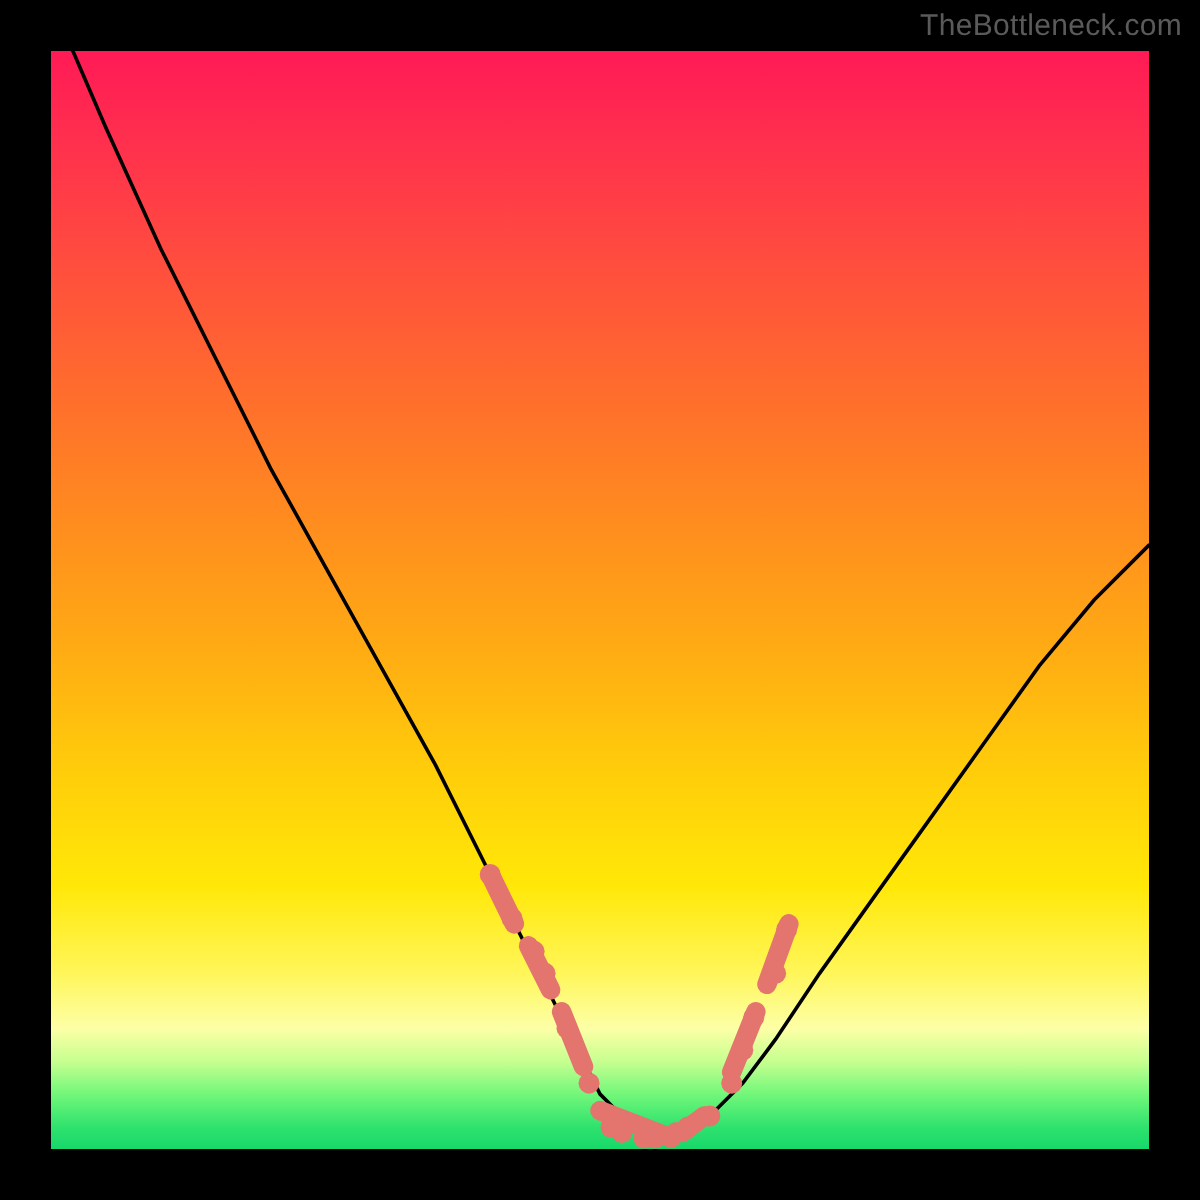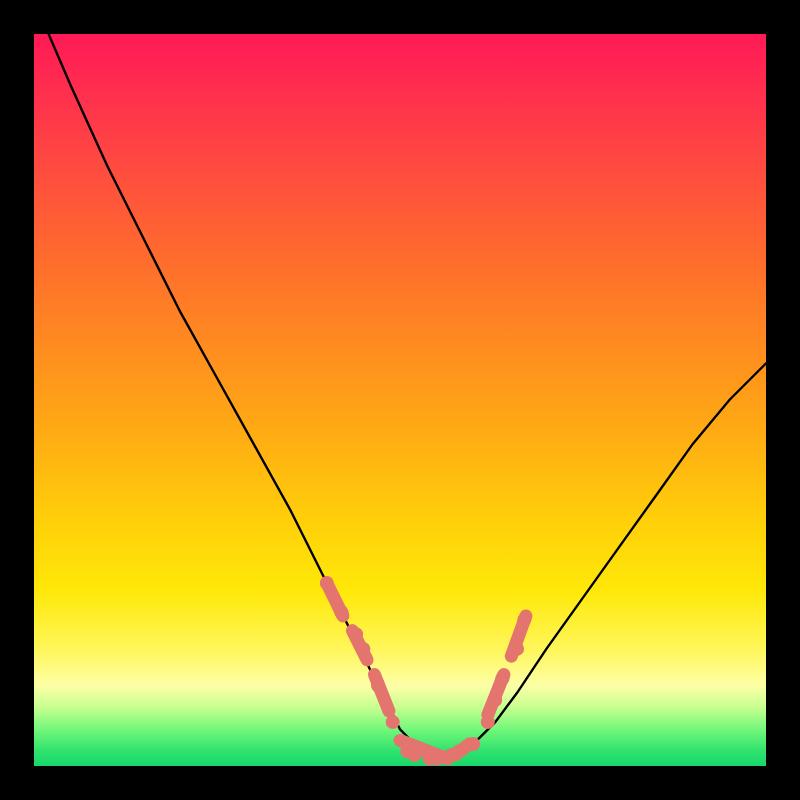--- a/index.html
+++ b/index.html
@@ -96,13 +96,14 @@
         <circle cx="424.6" cy="717.4" r="7" fill="#e4756e"></circle>
         <circle cx="439.2" cy="710.0" r="7" fill="#e4756e"></circle>
         <circle cx="453.8" cy="688.1" r="7" fill="#e4756e"></circle>
         <circle cx="461.2" cy="666.1" r="7" fill="#e4756e"></circle>
         <circle cx="468.5" cy="644.2" r="7" fill="#e4756e"></circle>
         <circle cx="483.1" cy="614.9" r="7" fill="#e4756e"></circle>
         <circle cx="490.4" cy="585.6" r="7" fill="#e4756e"></circle>
       </g>
   </svg>
 
+  <div class="watermark">TheBottleneck.com</div>
 </div>
 
 </body></html>

